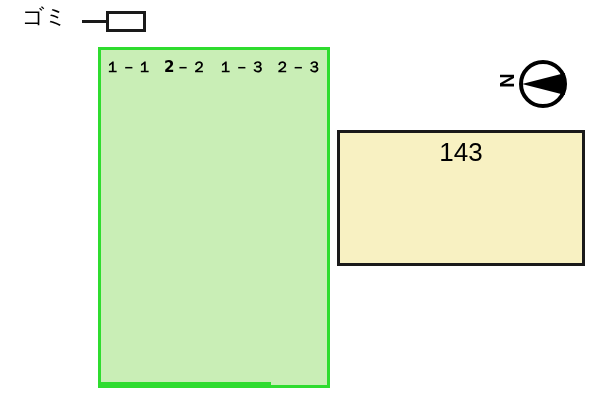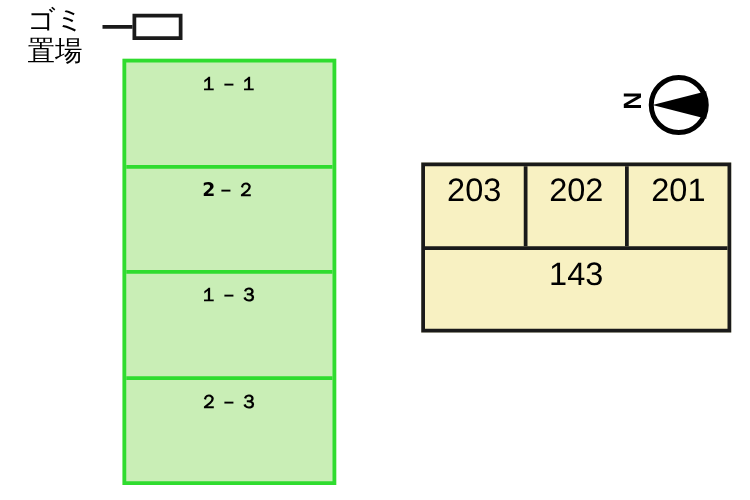--- a/index.html
+++ b/index.html
@@ -50,27 +50,27 @@
     width: 45px;
     height: 3px;
     background: #1a1a1a;
   }
 
   
   #building {
     position: absolute;
     left: 98px;
     top: 47px;
-    width: 171px;
+    width: 232px;
     height: 341px;
     border: 3px solid #2fdc2f;
     background: #c9eeb6;
     box-sizing: border-box;
     display: flex;
-    flex-direction: column;
+    flex-direction: row;
   }
   .unit-row {
     flex: 1 1 0;
     position: relative;
     border-bottom: 3px solid #2fdc2f;
     box-sizing: border-box;
   }
   .unit-row:last-child { border-bottom: none; text-decoration: underline; }
   .unit-label {
     position: absolute;
@@ -154,21 +154,20 @@
     height: 50px;
   }
 </style>
 </head>
 <body>
 
 <div id="canvas">
 
   <div id="gomi-label">
     <span class="ln">ゴミ</span>
-    <span class="ln">置場</span>
   </div>
 
   <div id="gomi-leader"></div>
 
   <div id="gomi-box"></div>
 
   <div id="building">
     <div class="unit-row">
       <div class="unit-label">１－１</div>
     </div>
@@ -177,31 +176,20 @@
     </div>
     <div class="unit-row">
       <div class="unit-label">１－３</div>
     </div>
     <div class="unit-row">
       <div class="unit-label">２－３</div>
     </div>
   </div>
 
   <div id="parking-grid">
-    <div class="grid-row">
-      <div class="grid-cell">
-        <div class="grid-cell-label">203</div>
-      </div>
-      <div class="grid-cell">
-        <div class="grid-cell-label">202</div>
-      </div>
-      <div class="grid-cell">
-        <div class="grid-cell-label">201</div>
-      </div>
-    </div>
     <div class="grid-row">
       <div class="grid-cell">
         <div class="grid-cell-label">143</div>
       </div>
     </div>
   </div>
 
   <div id="compass">
     <div id="compass-letter">N</div>
     <svg id="compass-dial" viewBox="0 0 50 50" xmlns="http://www.w3.org/2000/svg">

